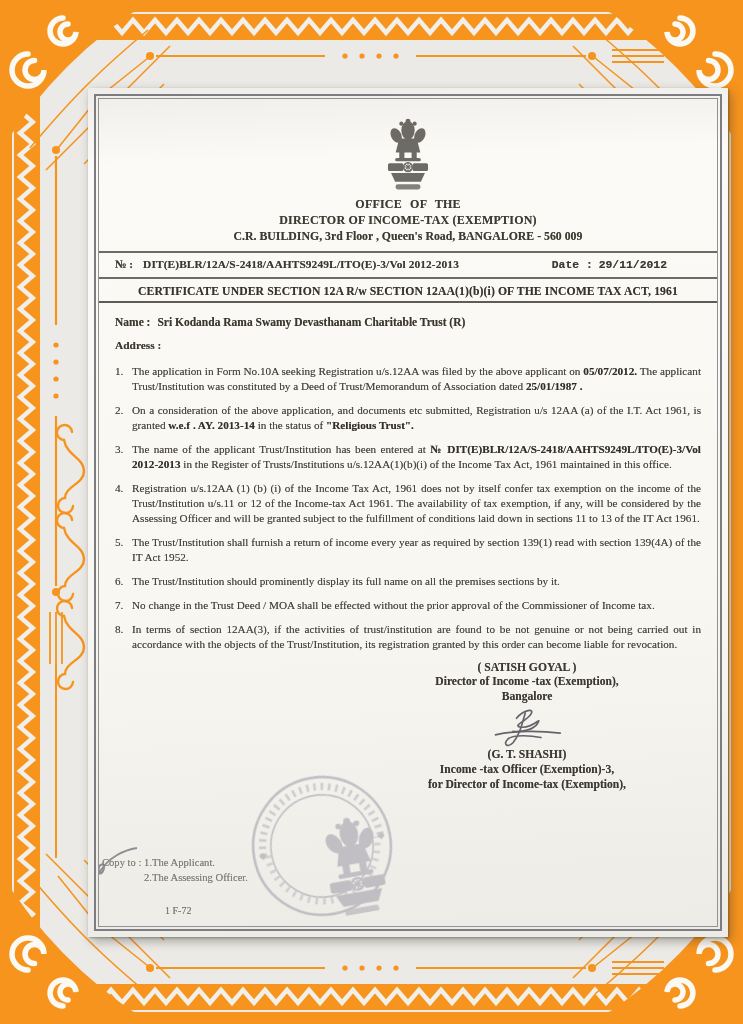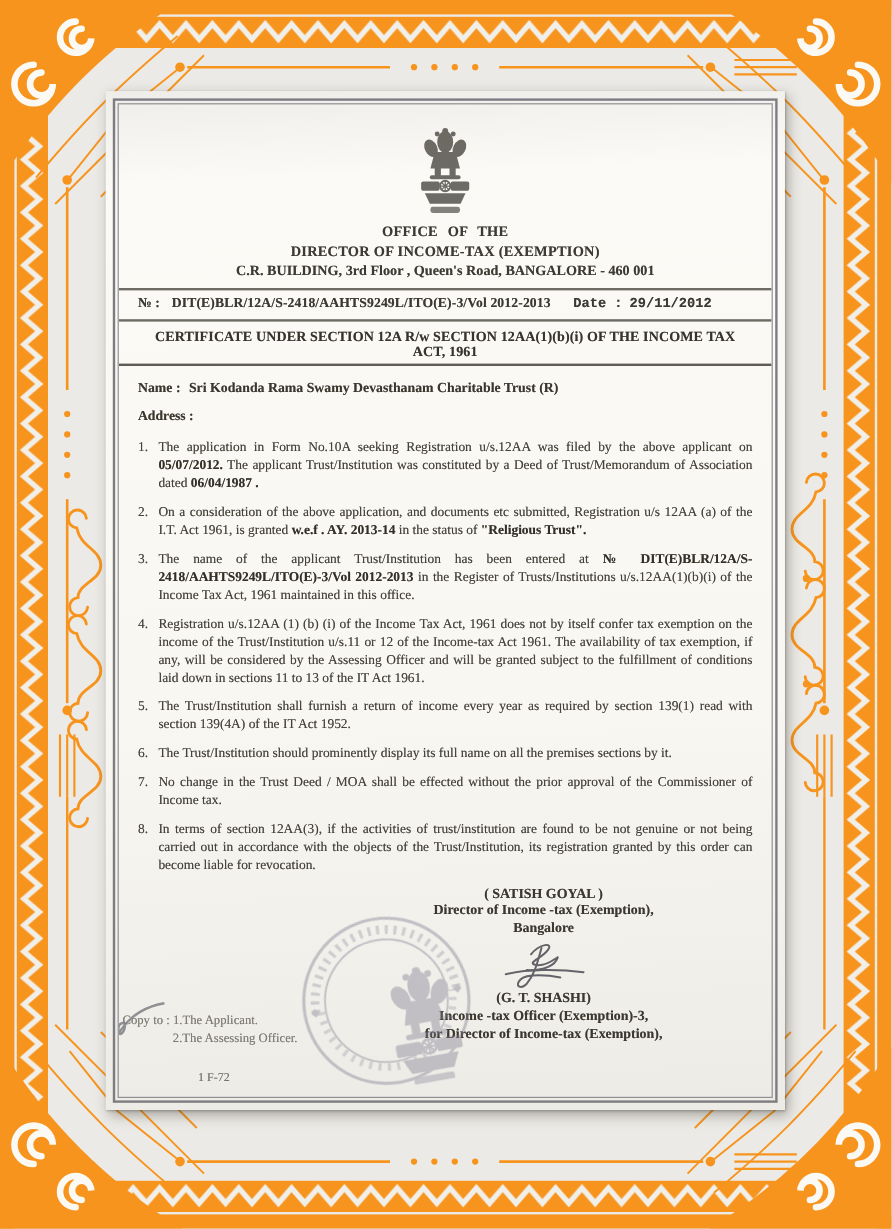--- a/index.html
+++ b/index.html
@@ -1,21 +1,21 @@
 <!DOCTYPE html>
 <html><head>
 <meta charset="utf-8">
 <style>
   html,body{margin:0;padding:0;background:#d8d6d2;}
   .stage{position:relative;width:743px;height:1024px;background:#ECEAE6;overflow:hidden;
          font-family:"Liberation Serif","DejaVu Serif",serif;}
   .frame{position:absolute;inset:0;}
 
   
-  .paper{position:absolute;left:88px;top:76px;width:566px;height:849px;box-sizing:border-box;
+  .paper{position:absolute;left:88px;top:88px;width:640px;height:849px;box-sizing:border-box;
          background:linear-gradient(178deg,#eeede9 0%,#fbfaf6 9%,#f8f7f2 60%,#ecebe6 100%);
          box-shadow:3px 4px 10px rgba(70,65,55,.42),1px 1px 2px rgba(0,0,0,.28);
          padding:6px;}
   .sheet{height:100%;box-sizing:border-box;border:2px solid #7d7d81;padding:2px;}
   .sheet-inner{height:100%;box-sizing:border-box;border:1px solid #909096;position:relative;
                overflow:hidden;padding:10px 16px 0 16px;color:#413D35;}
 
   .center{text-align:center;}
   .emblem{text-align:center;margin-top:8px;color:#625f59;filter:blur(.35px);opacity:.92;}
   .hdr{font-weight:bold;font-size:12px;line-height:1.32;letter-spacing:.2px;color:#3d3a33;}
@@ -178,21 +178,21 @@
       <div class="sheet-inner blurtext">
 
         <div class="emblem">
           <svg width="66" height="76" viewBox="0 0 64 74">
               <use href="#emblem"></use>
             </svg>
         </div>
 
         <div class="hdr center sp">OFFICE OF THE</div>
         <div class="hdr center">DIRECTOR OF INCOME-TAX (EXEMPTION)</div>
-        <div class="hdr-sub center">C.R. BUILDING,  3rd Floor , Queen's Road, BANGALORE - 460 001</div>
+        <div class="hdr-sub center">C.R. BUILDING,  3rd Floor , Queen's Road, BANGALORE - 560 009</div>
 
         <hr class="rule">
 
         <div class="ref-row">
           <span class="no-label">№ :</span>
           <span class="no-value">DIT(E)BLR/12A/S-2418/AAHTS9249L/ITO(E)-3/Vol 2012-2013</span>
           <span class="date">
             <span>Date :</span>
             <span>29/11/2012</span>
           </span>
@@ -207,21 +207,21 @@
           <span>Name :</span><span class="val">Sri Kodanda Rama Swamy Devasthanam Charitable Trust (R)</span>
         </div>
 
         <div class="addr-row">
           <span class="lbl">Address :</span>
         </div>
 
         <div class="clauses">
           <div class="clause">
             <span class="num">1.</span>
-            <span class="ctext">The application in Form No.10A seeking Registration u/s.12AA was filed by the above applicant on <b>05/07/2012.</b> The applicant Trust/Institution was constituted by a Deed of Trust/Memorandum of Association dated <b>06/04/1987 .</b></span>
+            <span class="ctext">The application in Form No.10A seeking Registration u/s.12AA was filed by the above applicant on <b>05/07/2012.</b> The applicant Trust/Institution was constituted by a Deed of Trust/Memorandum of Association dated <b>25/01/1987 .</b></span>
           </div>
           <div class="clause">
             <span class="num">2.</span>
             <span class="ctext">On a consideration of the above application, and documents etc submitted, Registration u/s 12AA (a) of the I.T. Act 1961, is granted <b>w.e.f . AY. 2013-14</b> in the status of <b>"Religious Trust".</b></span>
           </div>
           <div class="clause">
             <span class="num">3.</span>
             <span class="ctext">The name of the applicant Trust/Institution has been entered at <b>№ DIT(E)BLR/12A/S-2418/AAHTS9249L/ITO(E)-3/Vol 2012-2013</b> in the Register of Trusts/Institutions u/s.12AA(1)(b)(i) of the Income Tax Act, 1961 maintained in this office.</span>
           </div>
           <div class="clause">

